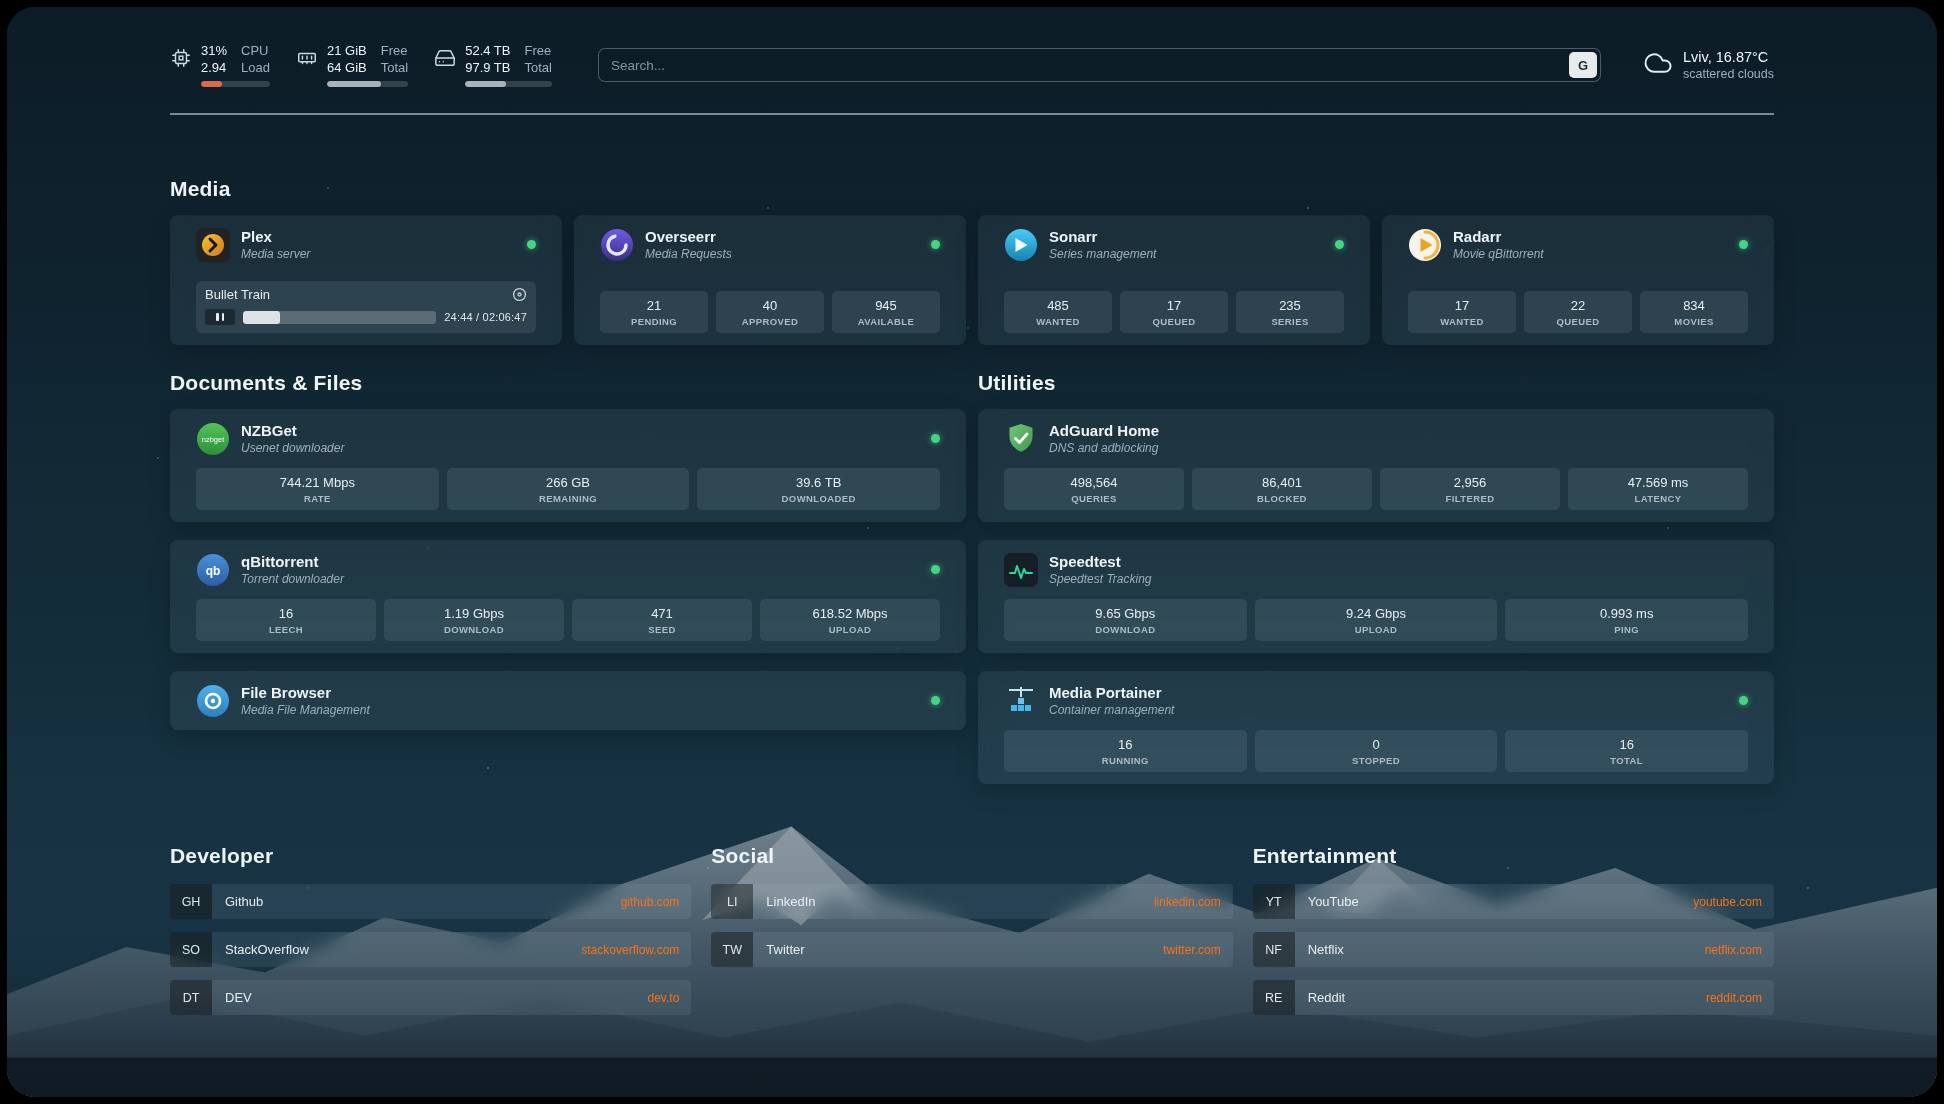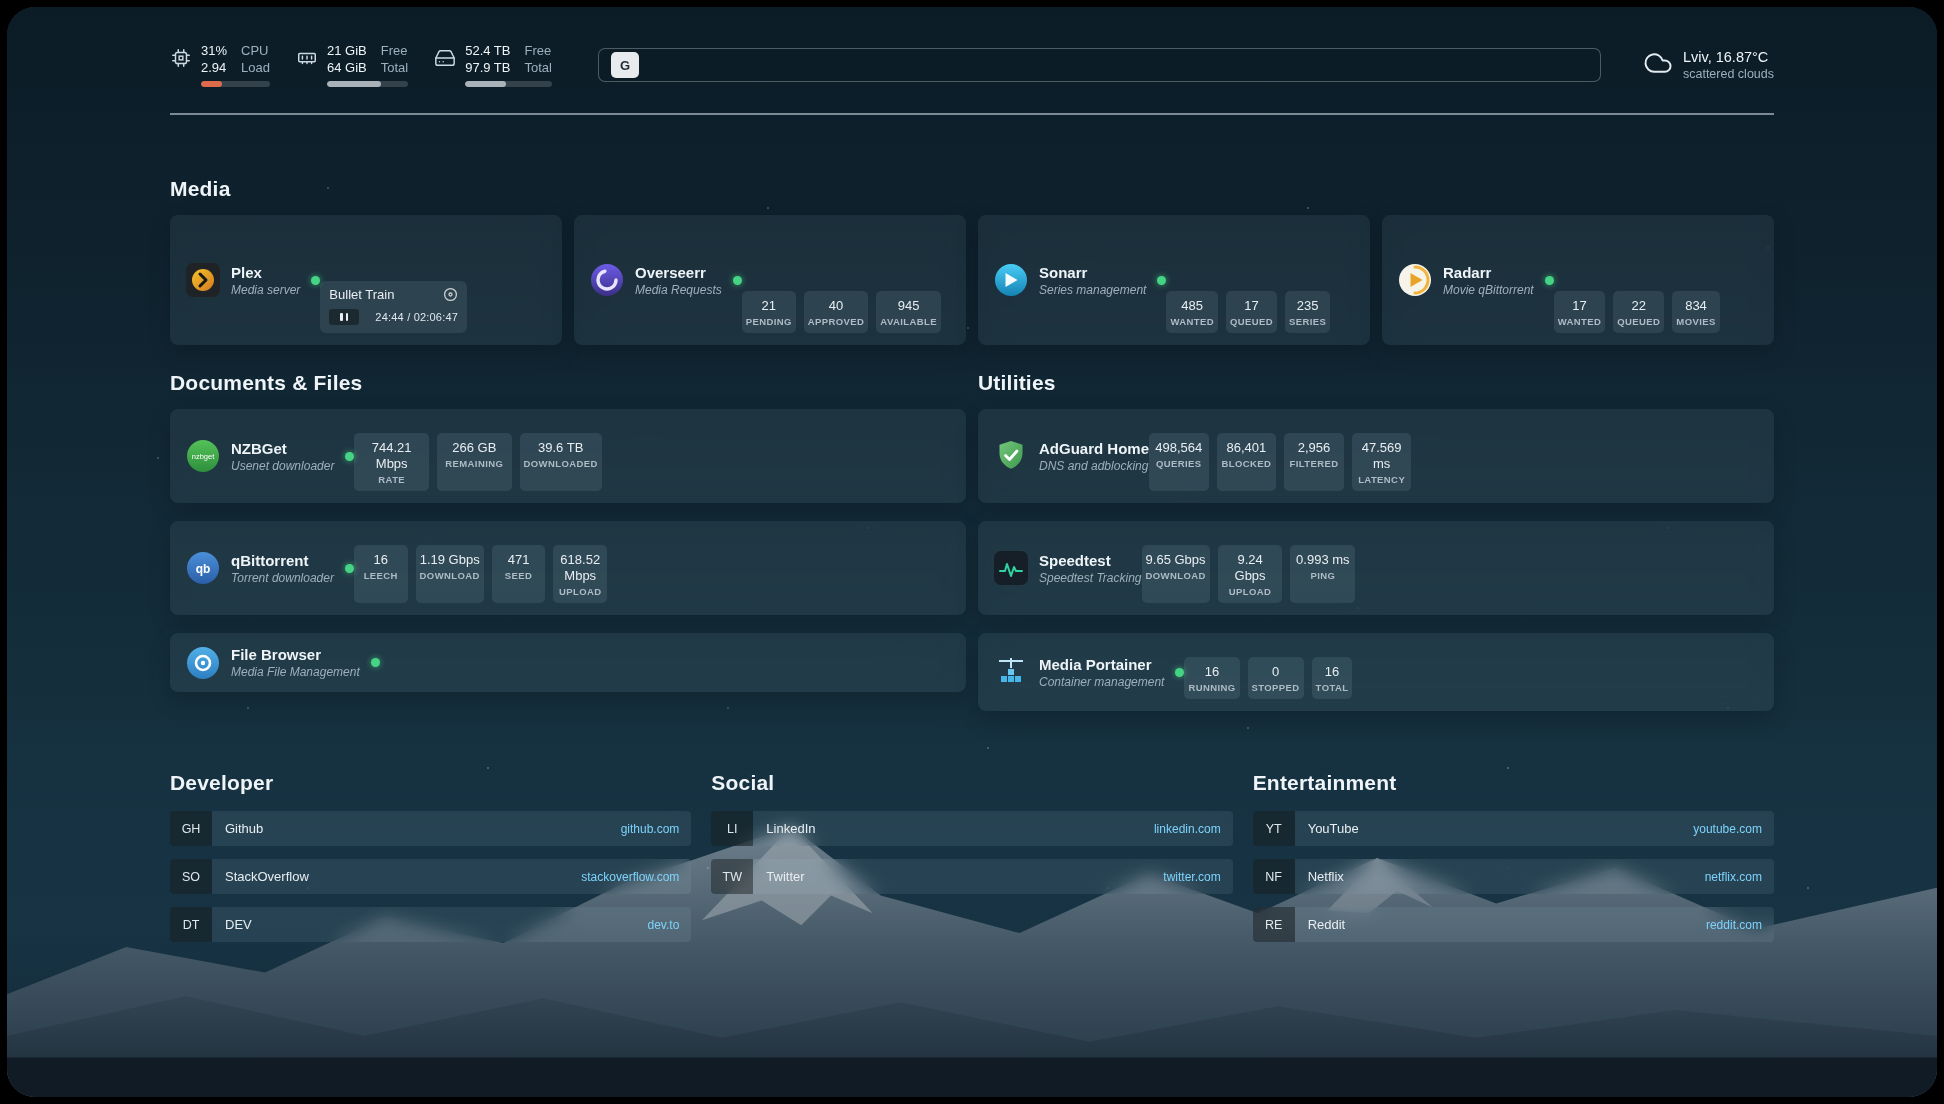--- a/index.html
+++ b/index.html
@@ -43,21 +43,21 @@
 
   
   .sec-title { font-size:21px; font-weight:600; color:#eef4f7; letter-spacing:.2px; }
   .sec-media-title { margin-top:62px; }
   .grid-media { margin-top:14px; display:grid; grid-template-columns:repeat(4,1fr); gap:12px; }
   .grid-two { margin-top:14px; display:grid; grid-template-columns:1fr 1fr; gap:12px; }
   .two-titles { margin-top:26px; display:grid; grid-template-columns:1fr 1fr; gap:12px; }
   .col { display:flex; flex-direction:column; gap:18px; }
 
   
-  .card { background:rgba(190,215,230,.08); backdrop-filter:blur(10px); border-radius:8px; padding:12px 16px; box-shadow:0 8px 22px rgba(0,0,0,.18); display:flex; flex-direction:row; }
+  .card { background:rgba(190,215,230,.08); backdrop-filter:blur(10px); border-radius:8px; padding:12px 26px; box-shadow:0 8px 22px rgba(0,0,0,.18); display:flex; flex-direction:column; }
   .card.media { height:130px; }
   .card-head { display:flex; align-items:center; gap:11px; }
   .sicon { flex:none; width:34px; height:34px; display:block; }
   .sicon svg { display:block; }
   .sinfo { min-width:0; }
   .sname { font-size:15px; font-weight:600; color:#eef4f7; line-height:19px; }
   .sdesc { font-size:12px; color:#9db0bc; line-height:15px; margin-top:1px;font-style:italic; }
   .dot { margin-left:auto; width:9px; height:9px; border-radius:50%; background:#45d483; box-shadow:0 0 6px rgba(69,212,131,.7); flex:none; }
   .stats { margin-top:auto; display:flex; gap:8px; }
   .card.flow .stats { margin-top:12px; }
@@ -76,21 +76,21 @@
   .ptrack { flex:1; height:13px; border-radius:3px; background:rgba(255,255,255,.22); overflow:hidden; }
   .pfill { height:100%; background:rgba(245,249,251,.85); border-radius:3px; }
   .ptime { flex:none; font-size:11px; color:#dfe8ed; letter-spacing:.2px; }
 
   
   .grid-bm { margin-top:60px; display:grid; grid-template-columns:1fr 1fr 1fr; gap:20px; }
   .bm-col .sec-title { margin-bottom:16px; }
   .bm-row { display:flex; align-items:center; height:35px; background:rgba(190,215,230,.10); backdrop-filter:blur(8px); border-radius:4px; margin-bottom:13px; overflow:hidden; cursor:pointer; }
   .bm-abbr { flex:none; width:42px; height:100%; background:rgba(0,0,0,.40); color:#dfe8ed; font-size:12.5px; display:flex; align-items:center; justify-content:center; }
   .bm-name { margin-left:13px; font-size:13px; color:#e8eef2; }
-  .bm-url { margin-left:auto; margin-right:12px; font-size:12px; color:#7dd3fc; }
+  .bm-url { margin-left:auto; margin-right:12px; font-size:12px; color:#f97316; }
 </style>
 </head>
 <body>
 
 <div class="frame">
 
   <svg class="bg" viewBox="0 0 1944 1104" preserveAspectRatio="none">
     <defs>
       <linearGradient id="sky" x1="0" y1="0" x2="0" y2="1">
         <stop offset="0" stop-color="#102330"></stop>
@@ -169,20 +169,21 @@
             <span class="res-val">97.9 TB</span>
             <span class="res-lab">Total</span>
             <div class="res-bar">
                 <div class="res-fill" style="width: 47%;"></div>
               </div>
           </div>
         </div>
       </div>
 
       <div class="searchwrap">
+        <input type="text" placeholder="Search..." style="">
         <button class="gbtn">G</button>
       </div>
 
       <div class="weather">
         <svg viewBox="0 0 24 24" width="30" height="30" fill="none" stroke="#e3ebf0" stroke-width="1.6" stroke-linecap="round" stroke-linejoin="round">
           <path d="M17.5 19H9a7 7 0 1 1 6.71-9h1.79a4.5 4.5 0 1 1 0 9Z"></path>
         </svg>
         <div class="weather-txt">
           <div class="weather-loc">Lviv, 16.87°C</div>
           <div class="weather-cond">scattered clouds</div>

